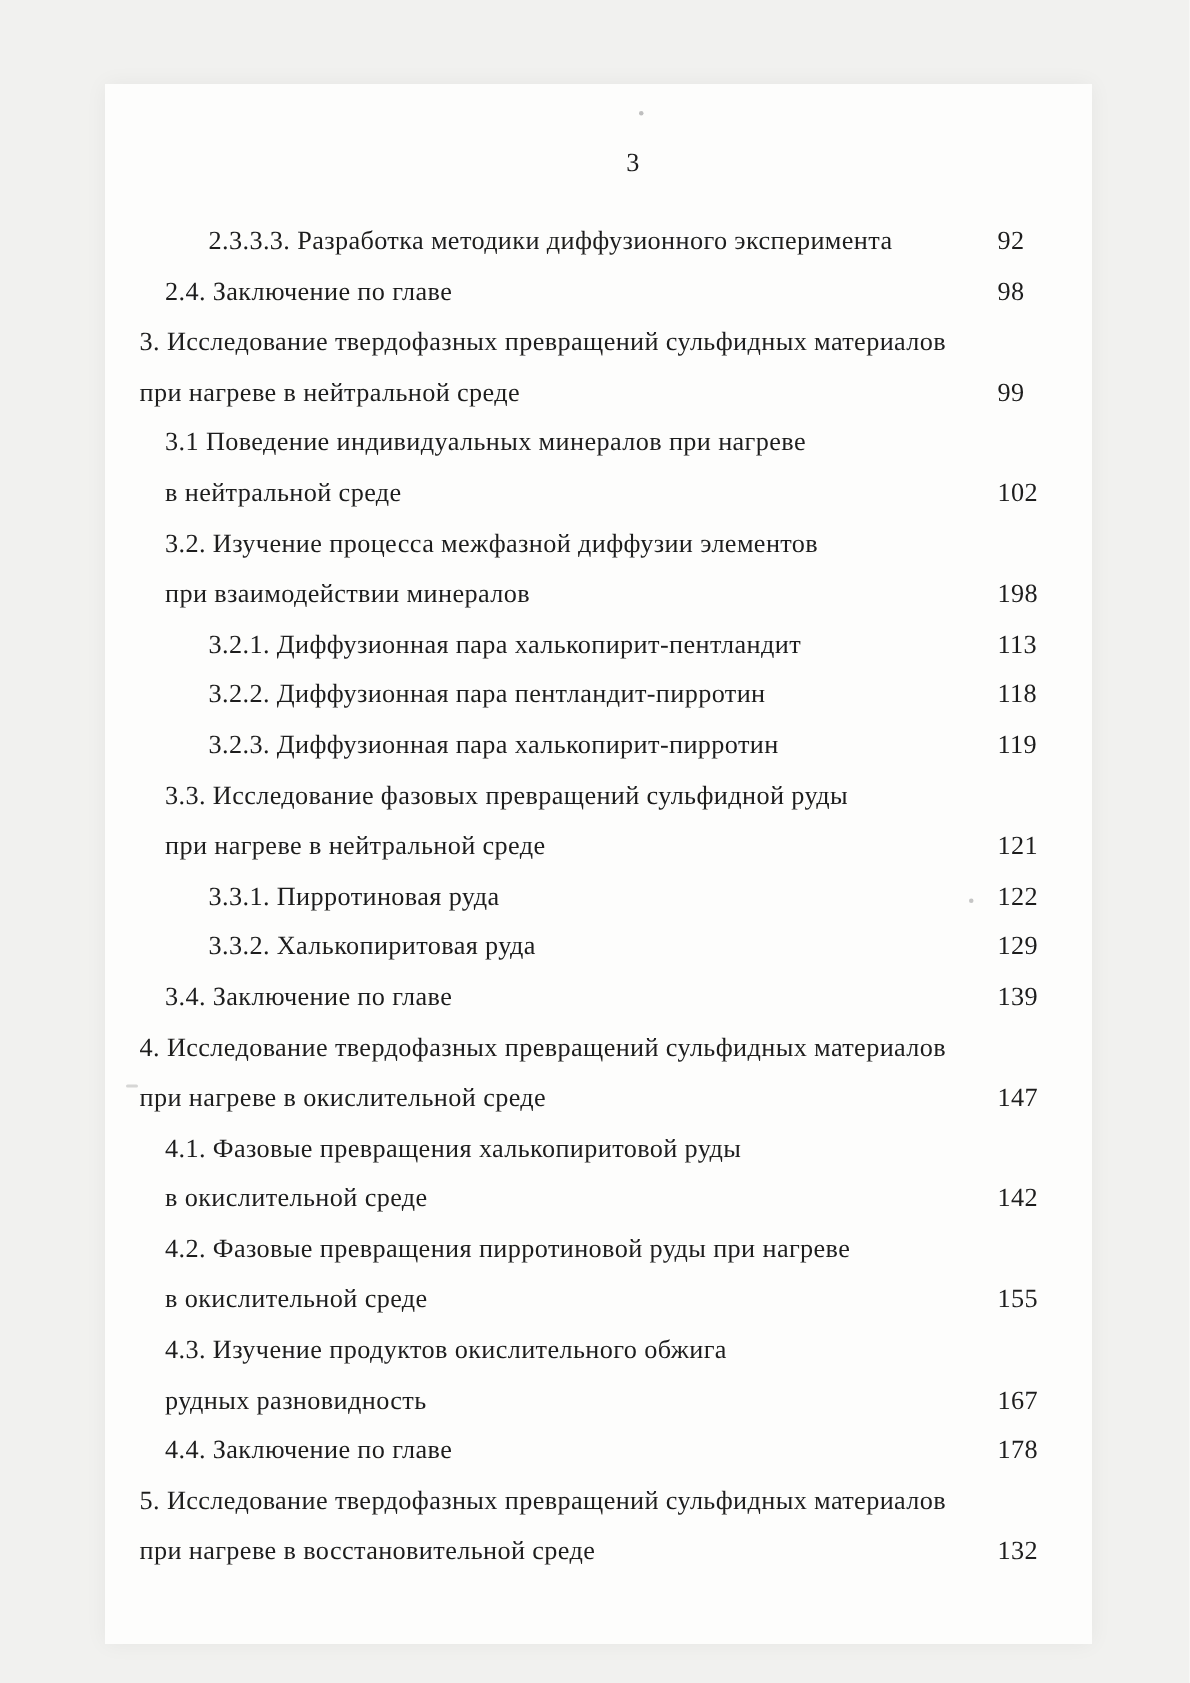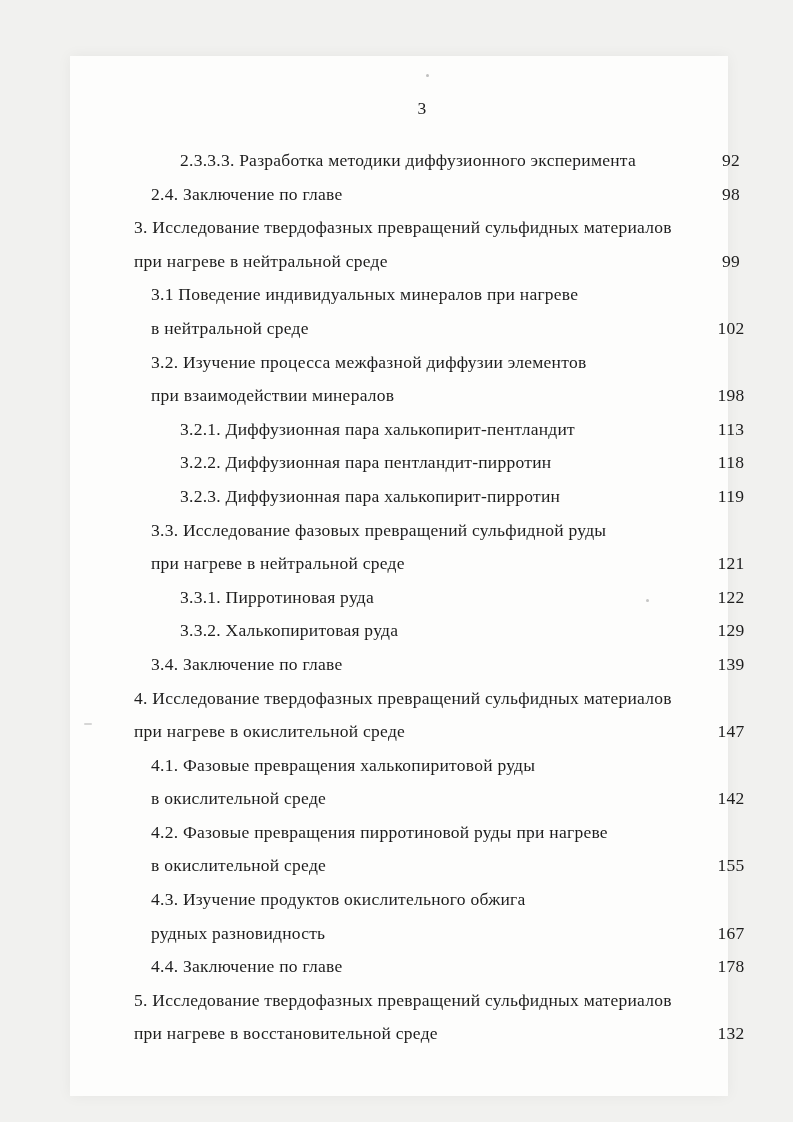--- a/index.html
+++ b/index.html
@@ -27,42 +27,42 @@
   .page-num {
     margin-top: 40px;
     padding-left: 46px;           
     text-align: center;
     font-size: 17.5px;
     line-height: 24px;
     letter-spacing: 0.3px;
   }
   .toc {
     margin-top: 24px;
-    margin-left: 64px;            
+    margin-left: 23px;            
     width: 600px;
     position: relative;
   }
   .row {
     position: relative;
     height: 33.6px;
     line-height: 33.6px;
     white-space: nowrap;
     font-size: 17.5px;
     letter-spacing: 0.25px;
   }
   .row .txt { display: inline-block; }
   .row.indent-0 .txt { padding-left: 0; }
   .row.indent-1 .txt { padding-left: 17px; }
   .row.indent-2 .txt { padding-left: 46px; }
   .row .pg {
     position: absolute;
     left: 572px;
     top: 0;
     width: 50px;
-    text-align: center;
+    text-align: left;
   }
   
   .artifact {
     position: absolute;
     background: #8d8d8d;
     border-radius: 50%;
   }
   .art-dot-top    { left: 426px; top: 74px;  width: 3px; height: 3px; opacity: .55; }
   .art-dash-left  { left: 84px;  top: 723px; width: 8px; height: 2px; border-radius: 1px; opacity: .35; }
   .art-dot-mid    { left: 646px; top: 599px; width: 3px; height: 3px; opacity: .5;  }

